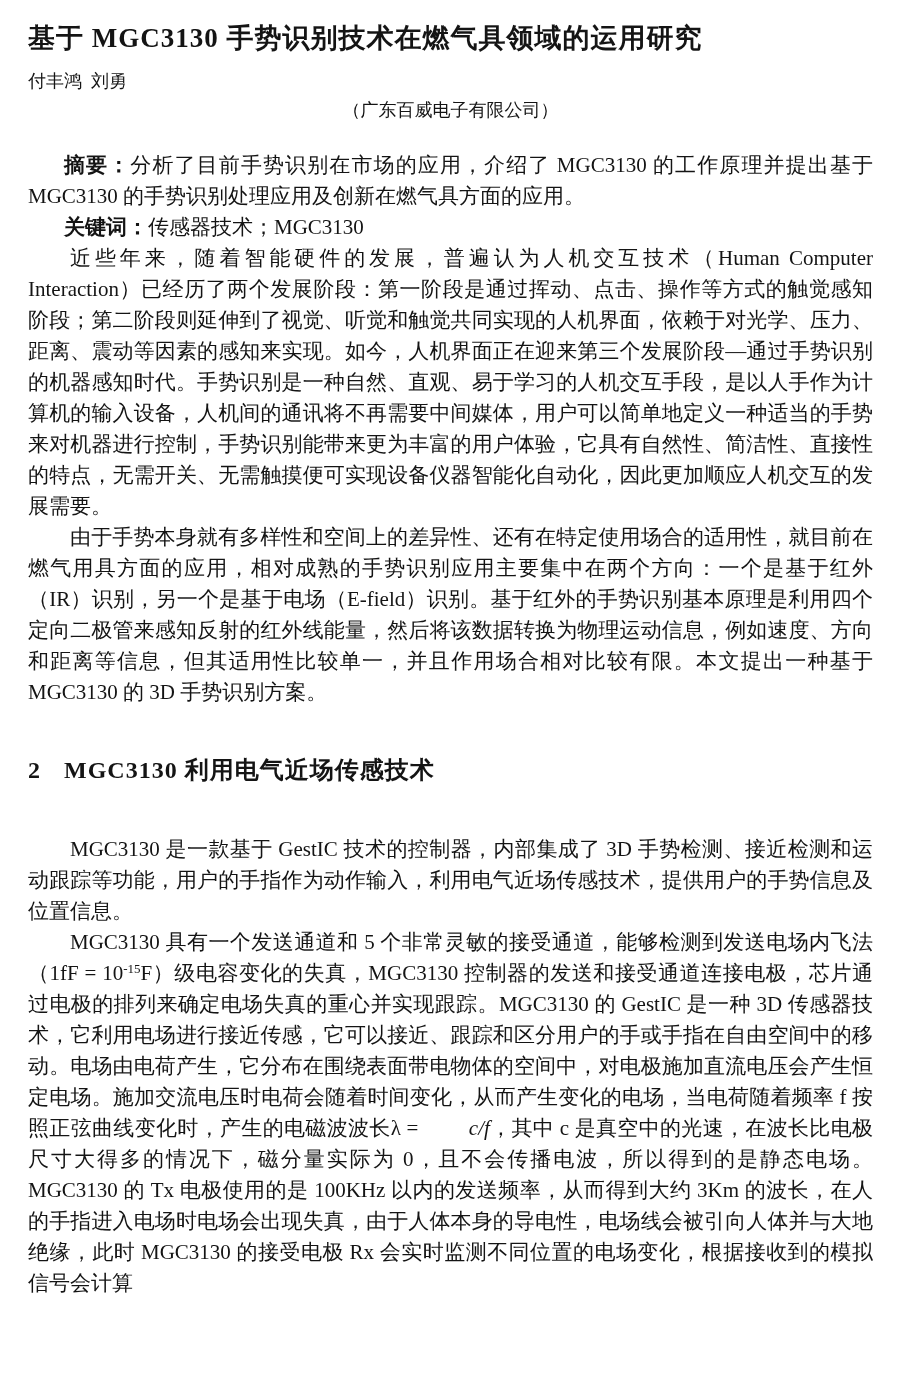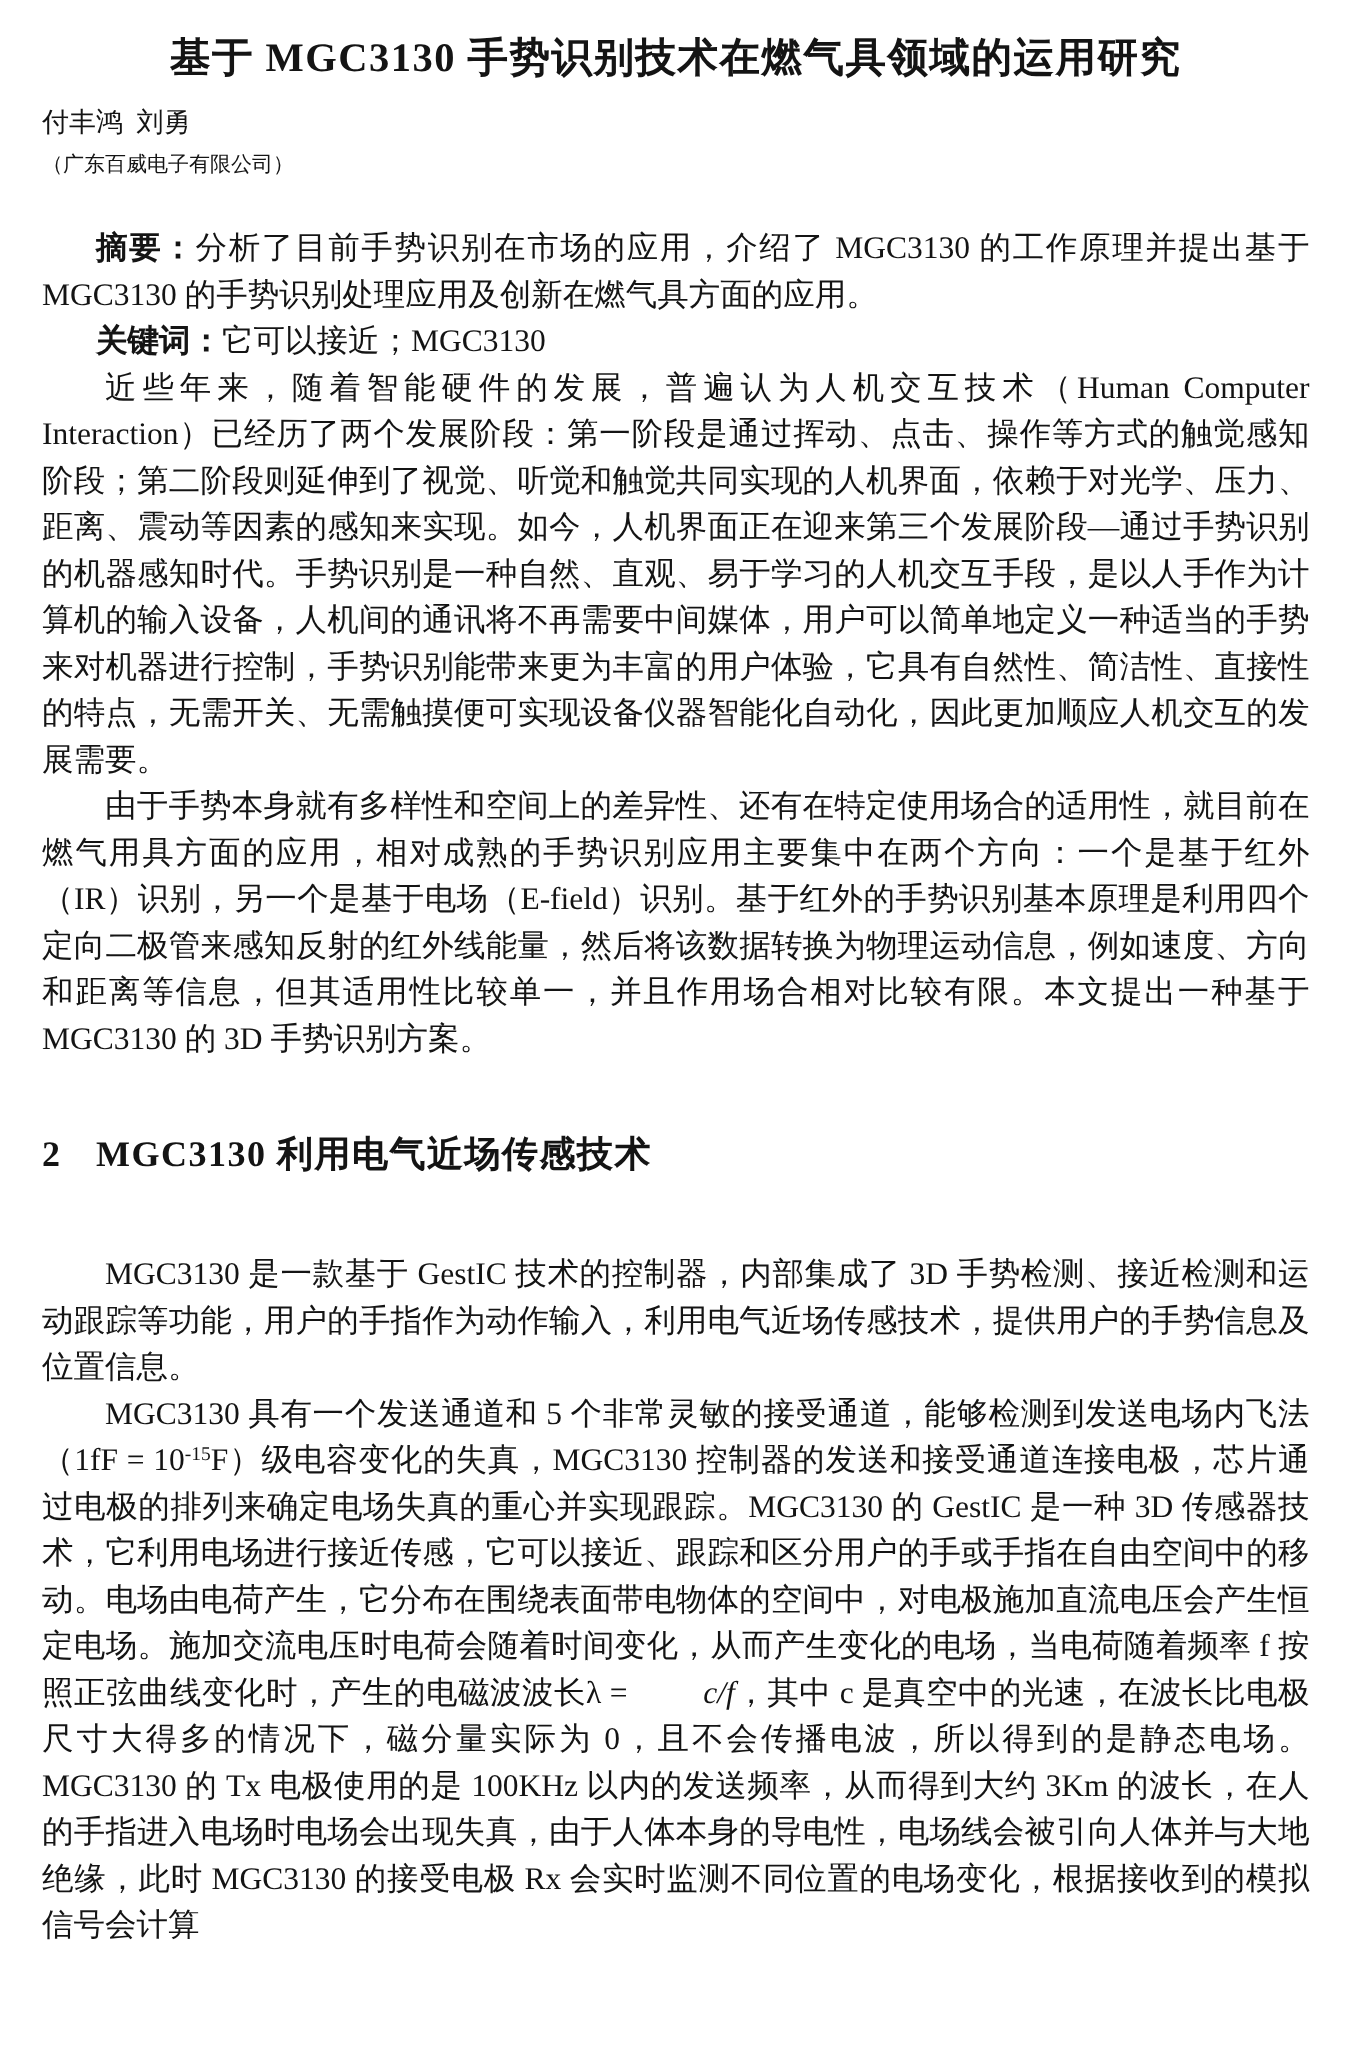--- a/index.html
+++ b/index.html
@@ -15,36 +15,35 @@
     background: #ffffff;
     color: #141414;
     padding: 12px 27px 0 28px;
     overflow: hidden;
     font-family: "Liberation Serif", "DejaVu Serif", serif;
   }
   .doc-title {
     margin: 6px 0 0 0;
     font-size: 27px;
     font-weight: 700;
-    text-align: center;
     line-height: 40px;
     letter-spacing: 1px;
     font-family: Liberation Serif, serif;
   }
   .authors {
     margin-top: 9px;
     font-size: 18px;
     line-height: 29px;
     text-align: left;
     white-space: pre;
   }
   .affiliation {
-    font-size: 14px;
+    font-size: 18px;
     line-height: 29px;
-    text-align: left;
+    text-align: center;
   }
   .meta {
     margin: 0;
     font-size: 21px;
     line-height: 31px;
     text-align: justify;
   }
   .abstract {
     margin-top: 25px;
   }
@@ -88,21 +87,21 @@
 <div class="page">
 
   <h1 class="doc-title">基于 MGC3130 手势识别技术在燃气具领域的运用研究</h1>
 
   <div class="authors">付丰鸿  刘勇</div>
 
   <div class="affiliation">（广东百威电子有限公司）</div>
 
   <p class="meta abstract"><span class="label">摘要：</span><span>分析了目前手势识别在市场的应用，介绍了 MGC3130 的工作原理并提出基于 MGC3130 的手势识别处理应用及创新在燃气具方面的应用。</span></p>
 
-  <p class="meta keywords"><span class="label">关键词：</span><span>它可以接近；MGC3130</span></p>
+  <p class="meta keywords"><span class="label">关键词：</span><span>传感器技术；MGC3130</span></p>
 
 
   <p class="body">近些年来，随着智能硬件的发展，普遍认为人机交互技术（Human Computer Interaction）已经历了两个发展阶段：第一阶段是通过挥动、点击、操作等方式的触觉感知阶段；第二阶段则延伸到了视觉、听觉和触觉共同实现的人机界面，依赖于对光学、压力、距离、震动等因素的感知来实现。如今，人机界面正在迎来第三个发展阶段—通过手势识别的机器感知时代。手势识别是一种自然、直观、易于学习的人机交互手段，是以人手作为计算机的输入设备，人机间的通讯将不再需要中间媒体，用户可以简单地定义一种适当的手势来对机器进行控制，手势识别能带来更为丰富的用户体验，它具有自然性、简洁性、直接性的特点，无需开关、无需触摸便可实现设备仪器智能化自动化，因此更加顺应人机交互的发展需要。</p>
 
   <p class="body">由于手势本身就有多样性和空间上的差异性、还有在特定使用场合的适用性，就目前在燃气用具方面的应用，相对成熟的手势识别应用主要集中在两个方向：一个是基于红外（IR）识别，另一个是基于电场（E-field）识别。基于红外的手势识别基本原理是利用四个定向二极管来感知反射的红外线能量，然后将该数据转换为物理运动信息，例如速度、方向和距离等信息，但其适用性比较单一，并且作用场合相对比较有限。本文提出一种基于 MGC3130 的 3D 手势识别方案。</p>
 
   <h2 class="section-heading"><span class="num">2</span><span>MGC3130 利用电气近场传感技术</span></h2>
 
   <p class="body">MGC3130 是一款基于 GestIC 技术的控制器，内部集成了 3D 手势检测、接近检测和运动跟踪等功能，用户的手指作为动作输入，利用电气近场传感技术，提供用户的手势信息及位置信息。</p>
 

